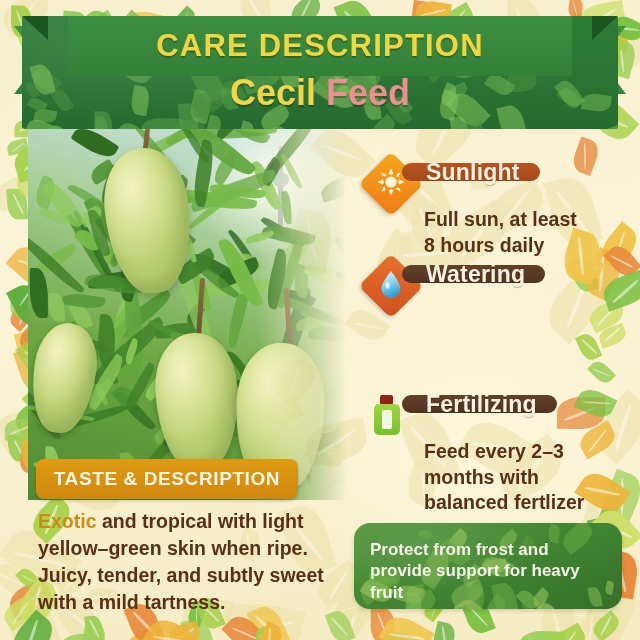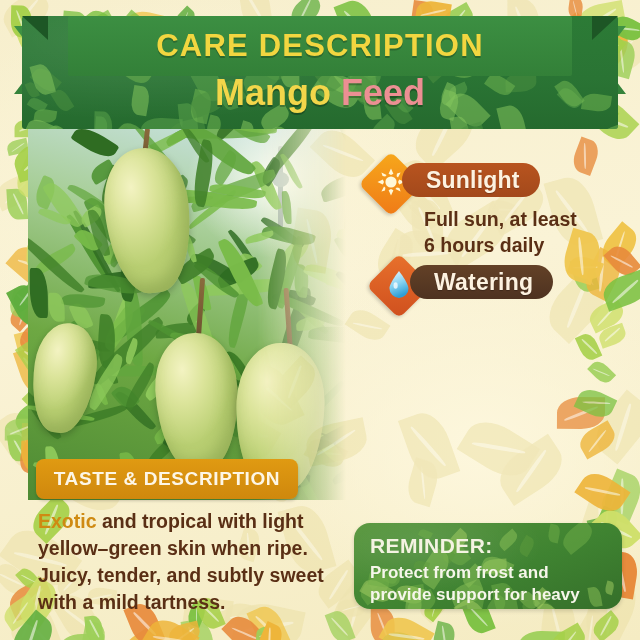--- a/index.html
+++ b/index.html
@@ -161,21 +161,21 @@
   }
   .stem {
     position: absolute;
     background: linear-gradient(180deg,#8a6b3c,#6d5430);
     border-radius: 2px;
   }
 
   
   .care { position: absolute; z-index: 5; }
   #care-sunlight   { left: 368px; top: 160px;  width: 262px; }
-  #care-watering   { left: 376px; top: 262px;  width: 262px; }
+  #care-watering   { left: 368px; top: 262px;  width: 262px; }
   #care-fertilizing{ left: 368px; top: 392px;  width: 262px; }
 
   .care-head {
     position: relative;
     height: 40px;
   }
   .badge {
     position: absolute;
     left: 0; top: 0;
     width: 46px; height: 46px;
@@ -184,21 +184,21 @@
     display: flex; align-items: center; justify-content: center;
     box-shadow: 0 2px 4px rgba(0,0,0,.2);
   }
   .badge > .glyph { transform: rotate(-45deg); display:block; }
   .badge-sun  { background: linear-gradient(135deg, #f7a81b 0%, #ef7a17 100%); top: 1px; }
   .badge-water{ background: linear-gradient(135deg, #e8712c 0%, #cf4f1e 100%); top: 1px; }
 
   .pill {
     position: absolute;
     left: 34px; top: 3px;
-    height: 34px;
+    height: 18px;
     padding: 0 20px 0 24px;
     border-radius: 17px;
     display: flex; align-items: center;
     color: #fdf2e0;
     font-size: 23px;
     font-weight: bold;
     letter-spacing: .2px;
     text-shadow: 0 1px 1px rgba(0,0,0,.25);
     white-space: nowrap;
   }
@@ -749,21 +749,21 @@
           <div class="pleaf" style="left: 324.483px; top: 64.4028px; width: 36.6323px; height: 21.9794px; background: rgb(74, 144, 64); transform: rotate(233.119deg);"></div>
           <div class="pleaf" style="left: 463.745px; top: 61.4543px; width: 27.4449px; height: 16.4669px; background: rgb(111, 180, 81); transform: rotate(35.0086deg);"></div>
         </div>
     </div>
     <div class="banner-top">
       <span class="banner-title">CARE DESCRIPTION</span>
     </div>
     <div class="ribbon-fold left"></div>
     <div class="ribbon-fold right"></div>
     <div class="banner-sub">
-      <span class="sub-a">Mango</span>
+      <span class="sub-a">Cecil</span>
       <span class="sub-b">Feed</span>
     </div>
   </div>
 
   <div class="care" id="care-sunlight">
     <div class="care-head">
       <div class="badge badge-sun">
         <span class="glyph">
           <svg width="30" height="30" viewBox="0 0 30 30" aria-hidden="true">
             <g fill="#fff8d8">
@@ -776,21 +776,21 @@
               <path d="M24.6 24.6l-5.2-2.6 1.4-1.4 2.6.4z"></path>
               <path d="M24.6 5.4l-2.6 5.2-1.4-1.4.4-2.6z"></path>
               <path d="M5.4 24.6l2.6-5.2 1.4 1.4-.4 2.6z"></path>
             </g>
           </svg>
         </span>
       </div>
       <div class="pill pill-sun">Sunlight</div>
     </div>
     <div class="care-body">Full sun, at least
-6 hours daily</div>
+8 hours daily</div>
   </div>
 
   <div class="care" id="care-watering">
     <div class="care-head">
       <div class="badge badge-water">
         <span class="glyph">
           <svg width="24" height="28" viewBox="0 0 24 28" aria-hidden="true">
             <defs>
               <linearGradient id="dropg" x1="0" y1="0" x2="0.3" y2="1">
                 <stop offset="0%" stop-color="#eaf8ff"></stop>
@@ -800,20 +800,33 @@
             </defs>
             <path d="M12 1C12 1 2.5 13 2.5 18.4A9.5 9.5 0 0 0 21.5 18.4C21.5 13 12 1 12 1Z" fill="url(#dropg)"></path>
             <ellipse cx="8.6" cy="15.5" rx="2.1" ry="3.3" fill="#ffffff" opacity=".75"></ellipse>
           </svg>
         </span>
       </div>
       <div class="pill pill-dark">Watering</div>
     </div>
   </div>
 
+  <div class="care" id="care-fertilizing">
+    <div class="care-head">
+      <div class="bottle">
+        <div class="cap"></div>
+        <div class="body"></div>
+        <div class="label"></div>
+      </div>
+      <div class="pill pill-dark">Fertilizing</div>
+    </div>
+    <div class="care-body">Feed every 2–3
+months with
+balanced fertlizer</div>
+  </div>
 
   <div id="taste-text">
     <span class="hl">Exotic</span><span> and tropical with light yellow–green skin when ripe. Juicy, tender, and subtly sweet with a mild tartness.</span>
   </div>
   <div id="taste-banner">
     <span class="t">TASTE &amp; DESCRIPTION</span>
   </div>
 
   <div id="reminder">
     <div id="reminder-leaves">
@@ -845,18 +858,17 @@
         <div class="rleaf" style="left: 248.519px; top: 61.0853px; width: 12.8863px; height: 7.73179px; background: rgb(166, 207, 99); transform: rotate(284.741deg);"></div>
         <div class="rleaf" style="left: 130.409px; top: 76.6365px; width: 24.2358px; height: 14.5415px; background: rgb(111, 174, 72); transform: rotate(126.033deg);"></div>
         <div class="rleaf" style="left: 101.067px; top: 83.205px; width: 37.5056px; height: 22.5033px; background: rgb(166, 207, 99); transform: rotate(235.609deg);"></div>
         <div class="rleaf" style="left: 52.8964px; top: 71.5142px; width: 29.642px; height: 17.7852px; background: rgb(111, 174, 72); transform: rotate(150.84deg);"></div>
         <div class="rleaf" style="left: 60.3008px; top: 37.5052px; width: 15.1283px; height: 9.077px; background: rgb(93, 156, 60); transform: rotate(193.51deg);"></div>
         <div class="rleaf" style="left: 190.627px; top: 4.99009px; width: 18.0776px; height: 10.8466px; background: rgb(111, 174, 72); transform: rotate(281.37deg);"></div>
         <div class="rleaf" style="left: 167.525px; top: 77.9899px; width: 13.3252px; height: 7.99511px; background: rgb(93, 156, 60); transform: rotate(338.465deg);"></div>
         <div class="rleaf" style="left: 182.474px; top: 84.2131px; width: 27.429px; height: 16.4574px; background: rgb(166, 207, 99); transform: rotate(49.4492deg);"></div>
         <div class="rleaf" style="left: 46.4641px; top: 75.1695px; width: 27.3633px; height: 16.418px; background: rgb(140, 194, 87); transform: rotate(277.54deg);"></div>
       </div>
-    <div class="rem-title">REMINDER:</div>
     <div class="rem-body">Protect from frost and
 provide support for heavy fruit</div>
   </div>
 
 </div>
 
 </body></html>

